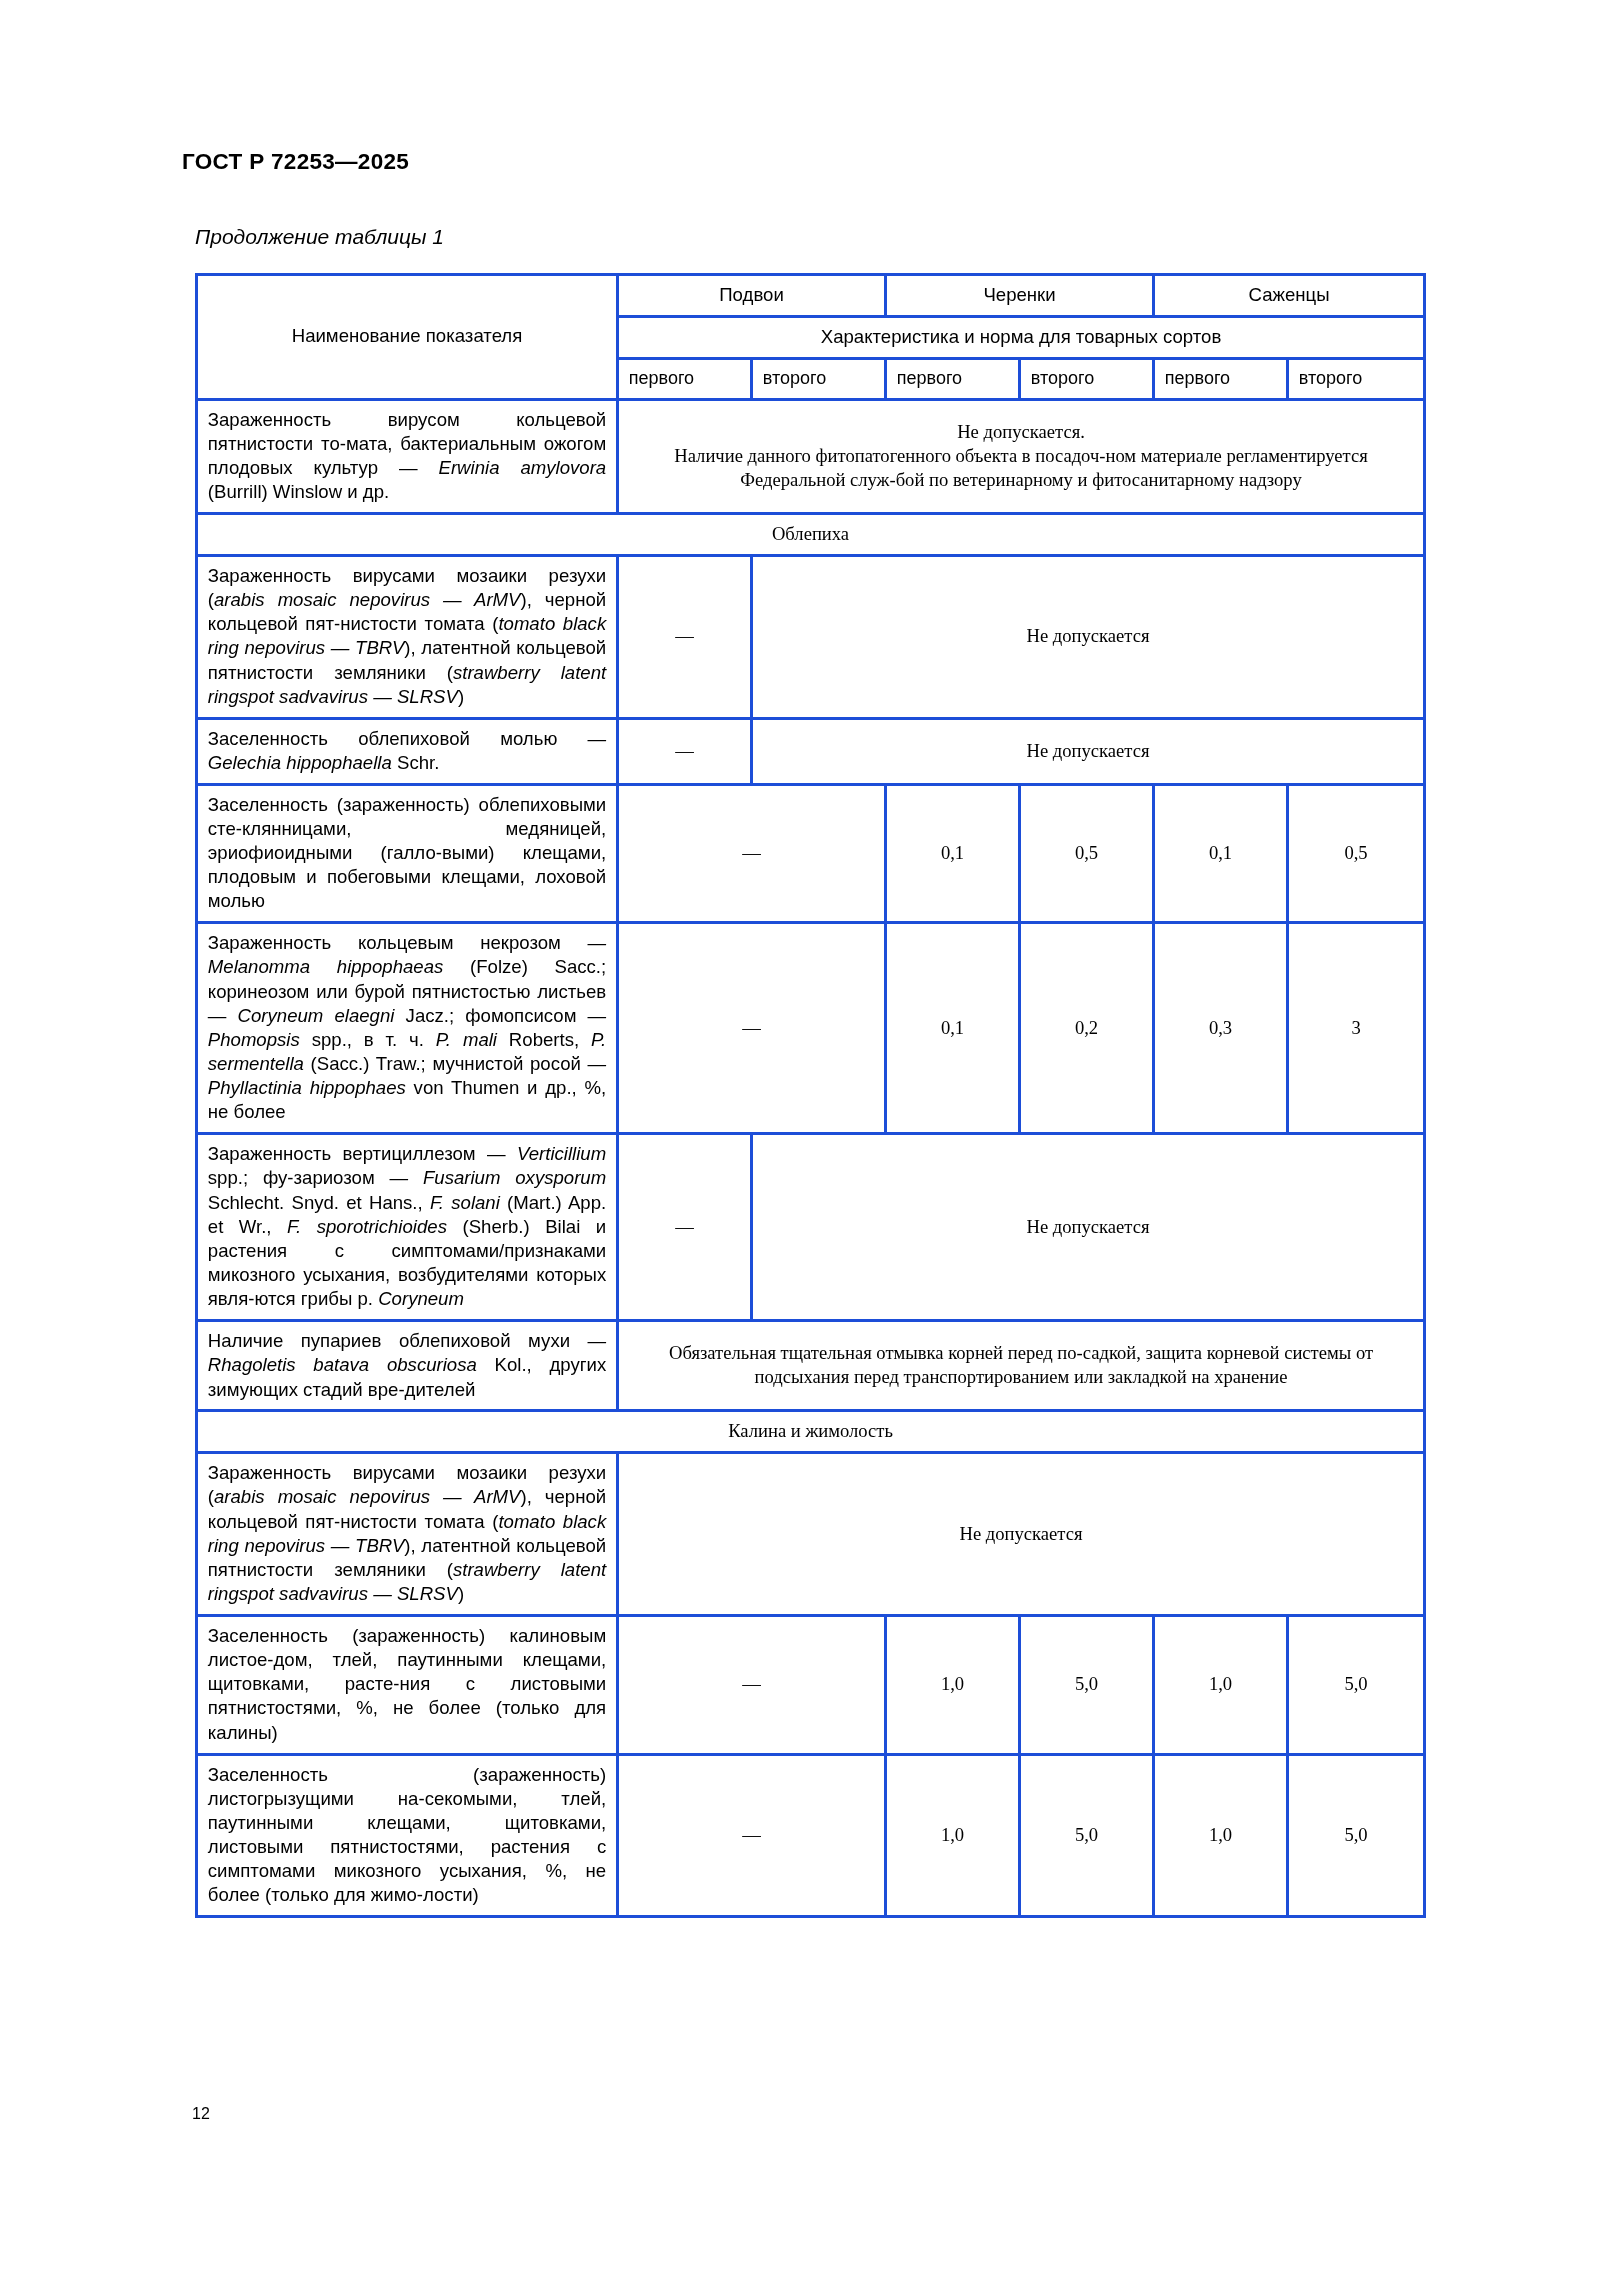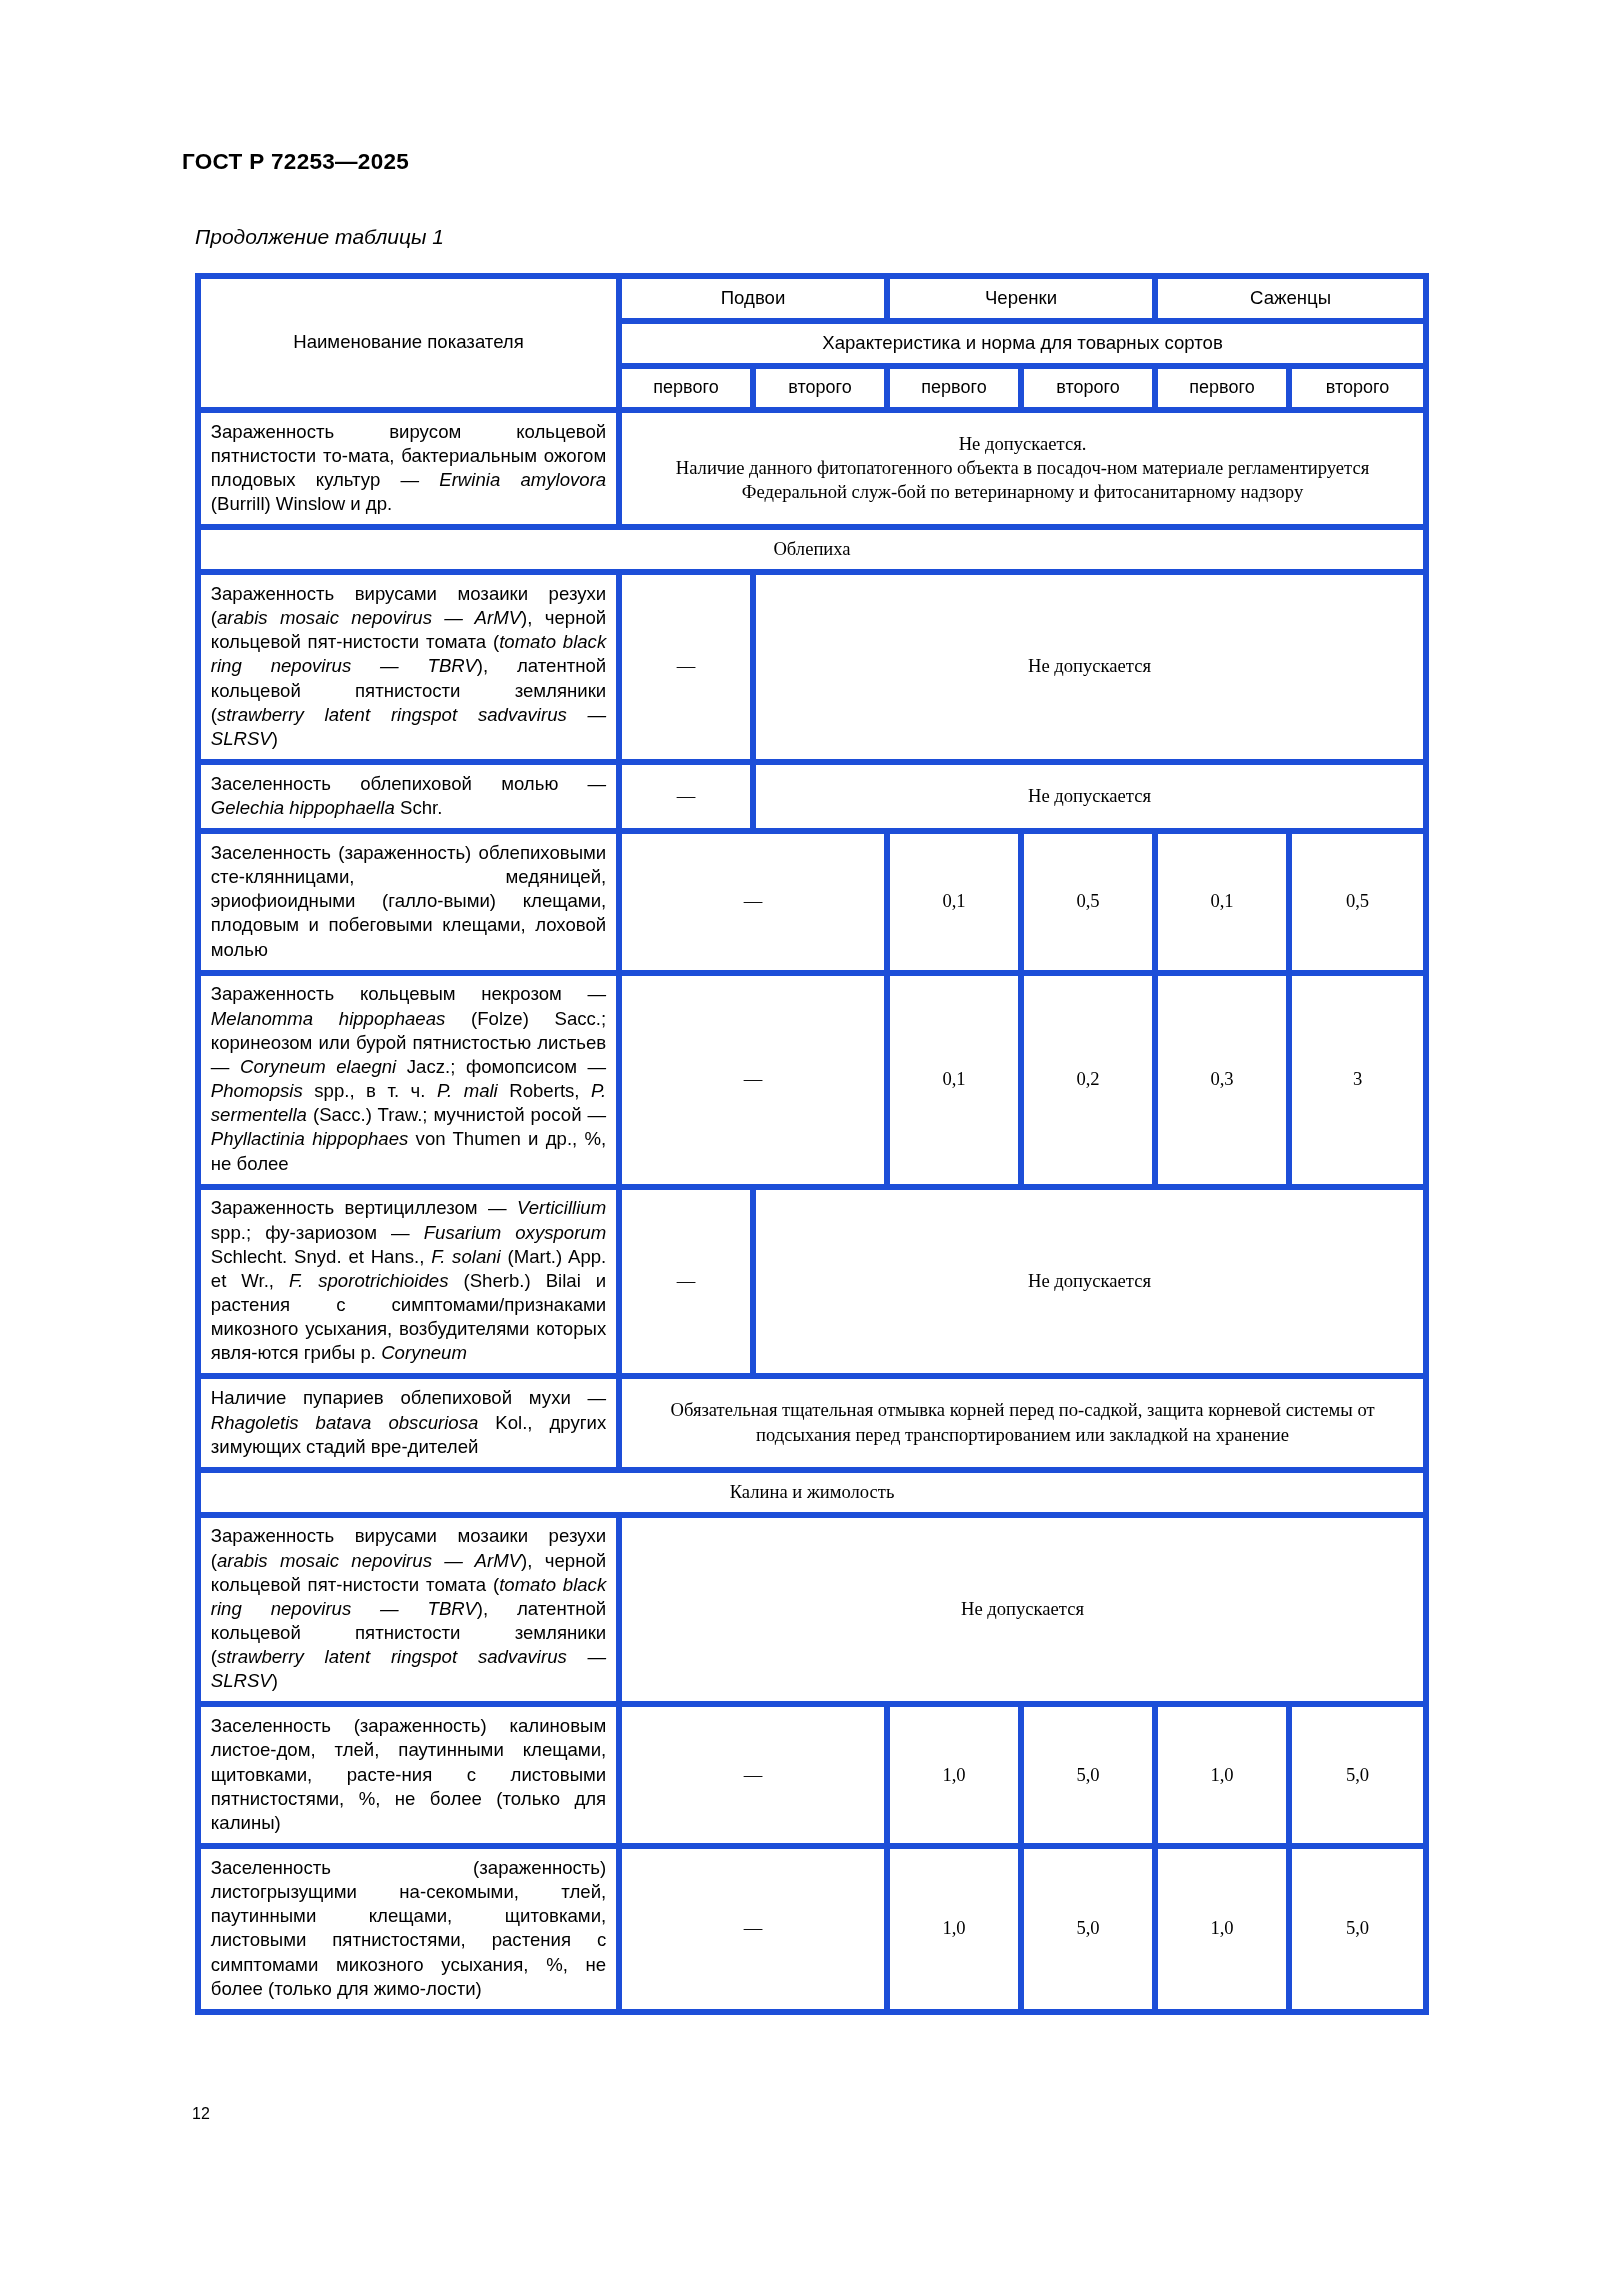--- a/index.html
+++ b/index.html
@@ -46,31 +46,31 @@
   table.main {
     position: absolute;
     left: 195px;
     top: 273px;
     width: 1230px;
     border-collapse: collapse;
     table-layout: fixed;
     font-size: 18.6px;
   }
   table.main td, table.main th {
-    border: 6px solid #1d4ed8;
+    border: 3px solid #1d4ed8;
     padding: 6.9px 9.8px 7.8px 9.8px;
     vertical-align: middle;
     font-weight: normal;
     line-height: 1.30;
   }
   .c-name { text-align: justify; text-justify: inter-word; }
   .c-name-top { vertical-align: top; }
   .center { text-align: center; font-family: Liberation Serif, serif; }
   .hdr { text-align: center; font-size: 18.6px; }
-  .grade { text-align: center; font-size: 18px; }
+  .grade { text-align: left; font-size: 18px; }
   .section-row td {
     text-align: center;
     padding-top: 8.8px;
     padding-bottom: 8.8px;
   }
   i { font-style: italic; }
 </style>
 </head>
 <body>
 

